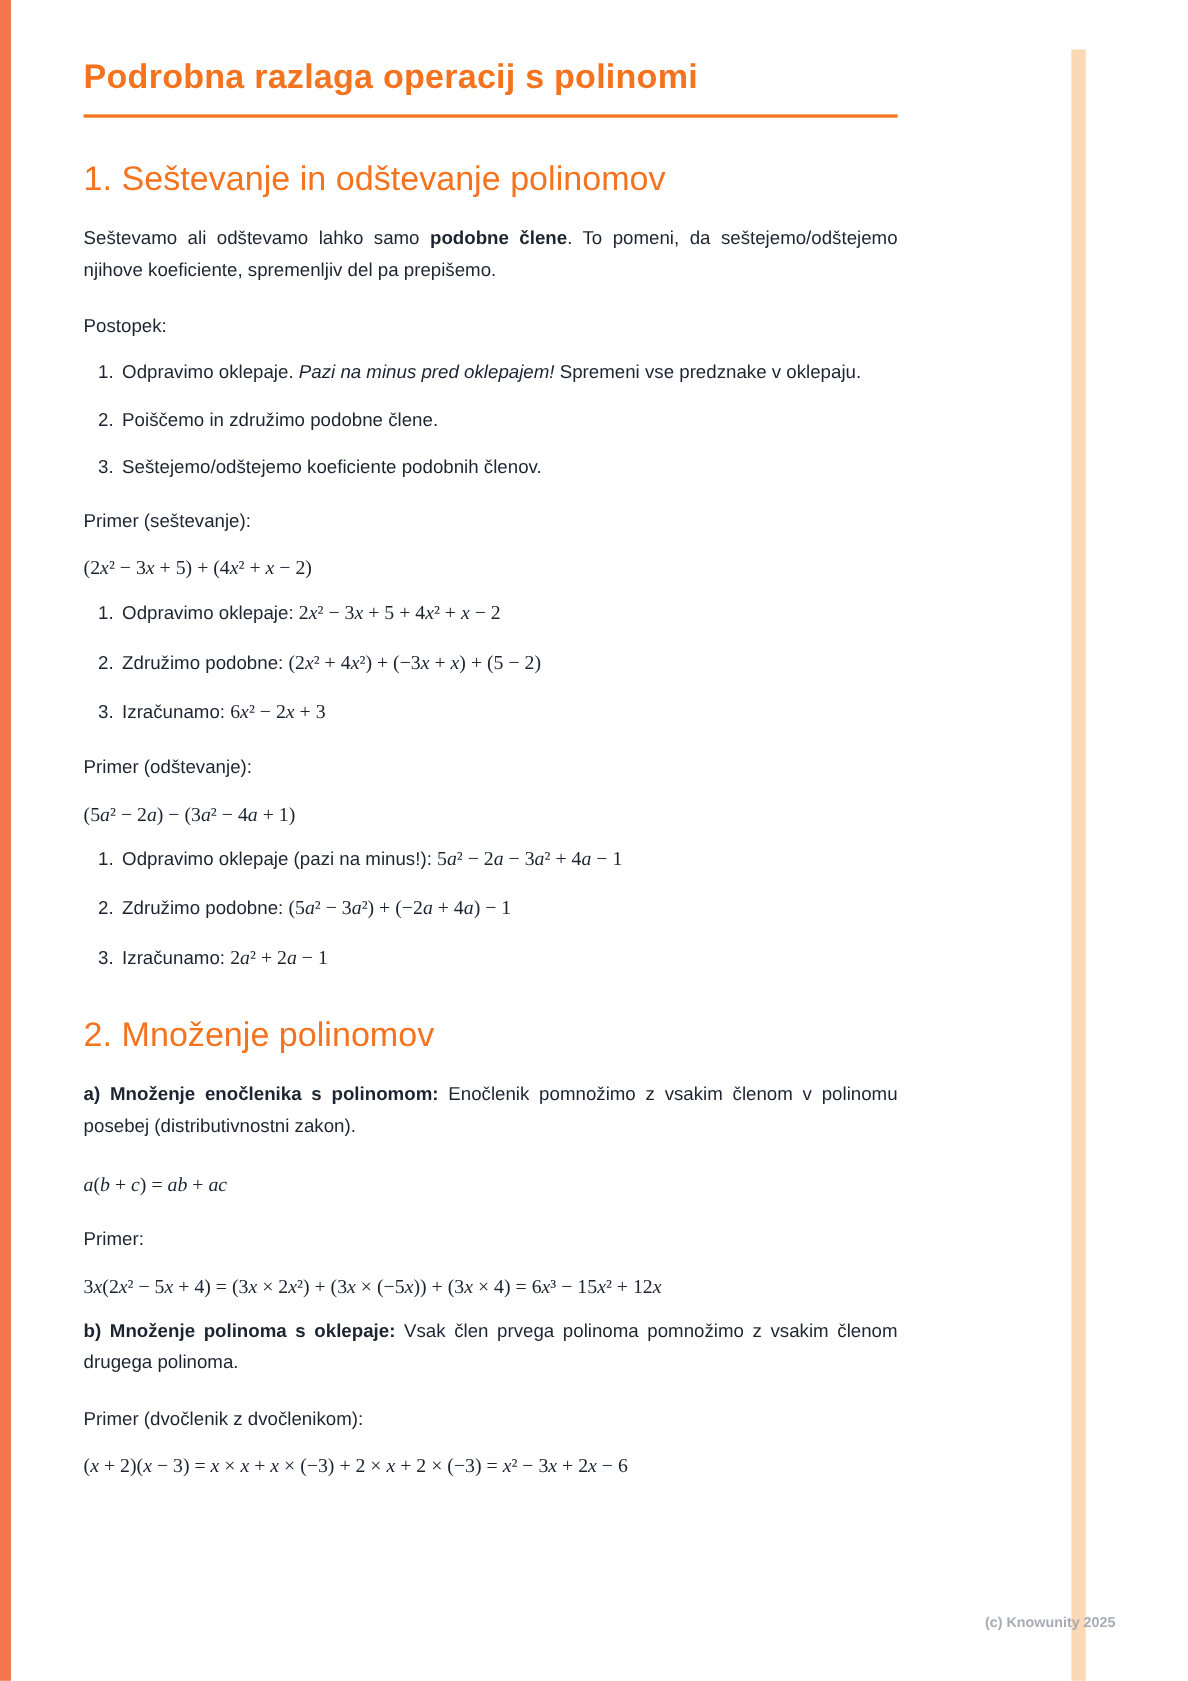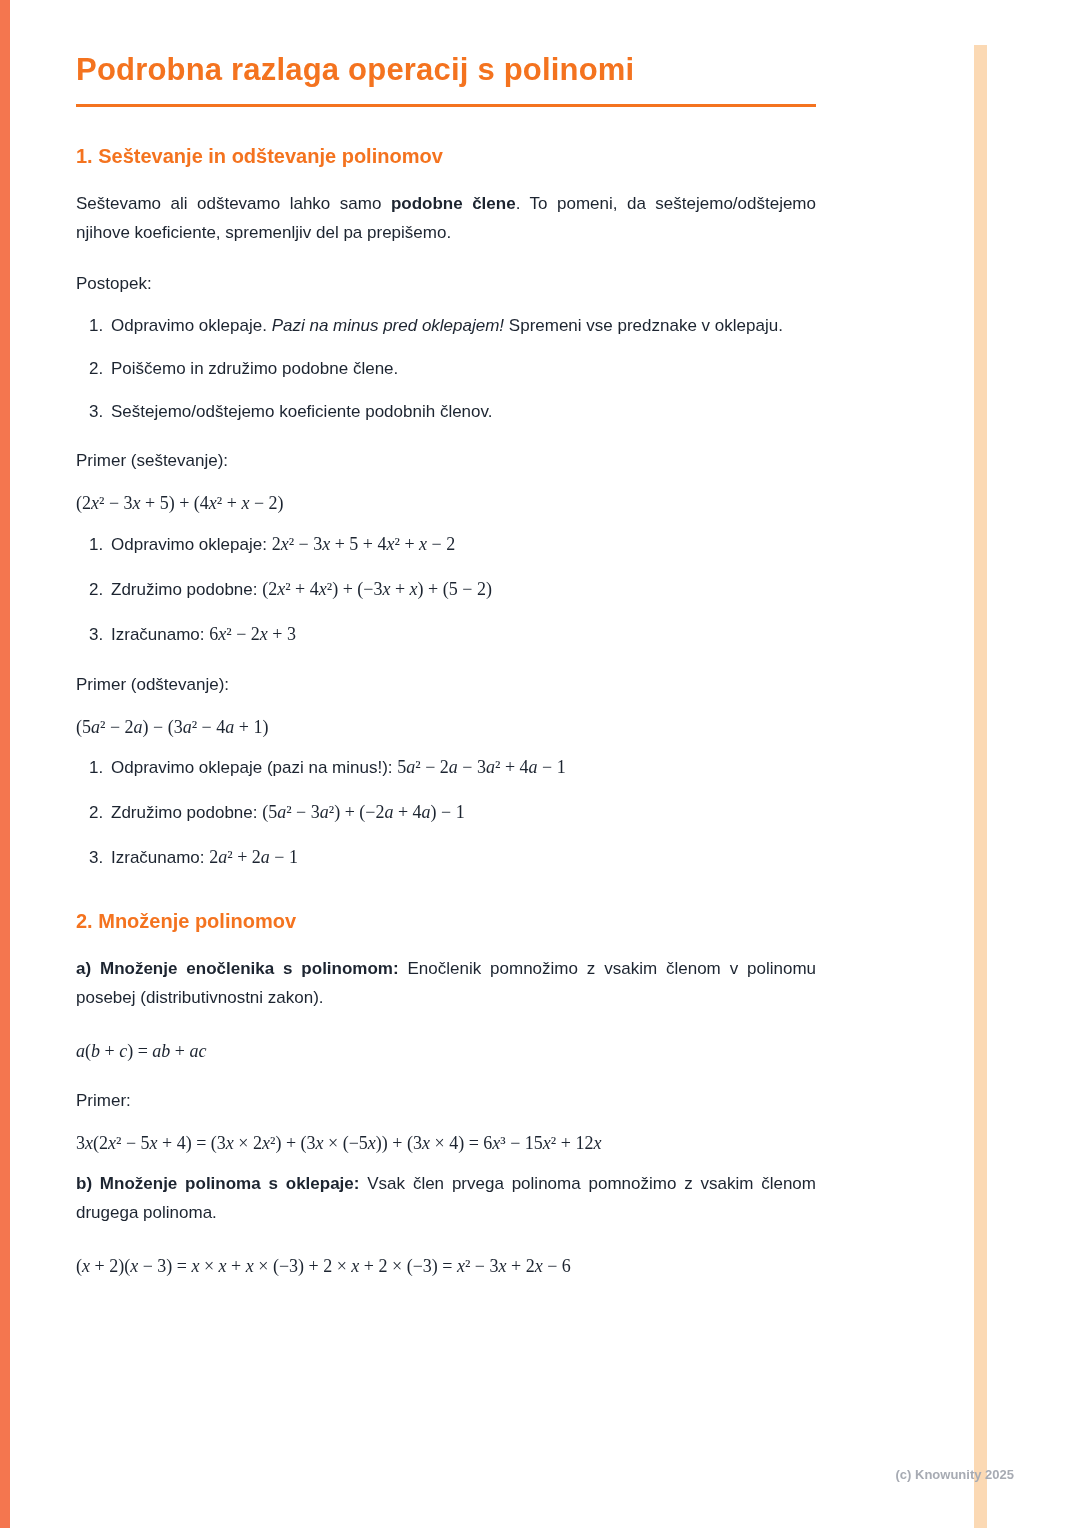--- a/index.html
+++ b/index.html
@@ -42,22 +42,22 @@
     font-weight: 700;
     letter-spacing: 0.2px;
   }
   .title-rule {
     height: 3px;
     background: var(--accent);
     margin: 16px 0 34px 0;
   }
   h2.section-heading {
     color: var(--accent);
-    font-size: 20px;
-    font-weight: 700;
+    font-size: 31px;
+    font-weight: 400;
     margin: 38px 0 22px 0;
   }
   p.body-text {
     font-size: 17px;
     line-height: 1.7;
     text-align: justify;
     margin: 0 0 24px 0;
   }
   p.label {
     font-size: 17px;
@@ -143,19 +143,20 @@
     <p class="body-text"><b>a) Množenje enočlenika s polinomom:</b><span> Enočlenik pomnožimo z vsakim členom v polinomu posebej (distributivnostni zakon).</span></p>
 
     <div class="math-line"><span class="math"><i>a</i>(<i>b</i> + <i>c</i>) = <i>ab</i> + <i>ac</i></span></div>
 
     <p class="label">Primer:</p>
 
     <div class="math-line"><span class="math">3<i>x</i>(2<i>x</i>² − 5<i>x</i> + 4) = (3<i>x</i> × 2<i>x</i>²) + (3<i>x</i> × (−5<i>x</i>)) + (3<i>x</i> × 4) = 6<i>x</i>³ − 15<i>x</i>² + 12<i>x</i></span></div>
 
     <p class="body-text"><b>b) Množenje polinoma s oklepaje:</b><span> Vsak člen prvega polinoma pomnožimo z vsakim členom drugega polinoma.</span></p>
 
+    <p class="label">Primer (dvočlenik z dvočlenikom):</p>
 
     <div class="math-line"><span class="math">(<i>x</i> + 2)(<i>x</i> − 3) = <i>x</i> × <i>x</i> + <i>x</i> × (−3) + 2 × <i>x</i> + 2 × (−3) = <i>x</i>² − 3<i>x</i> + 2<i>x</i> − 6</span></div>
 
   </div>
 
   <div class="footer-note">(c) Knowunity 2025</div>
 </main>
 
 </body></html>

